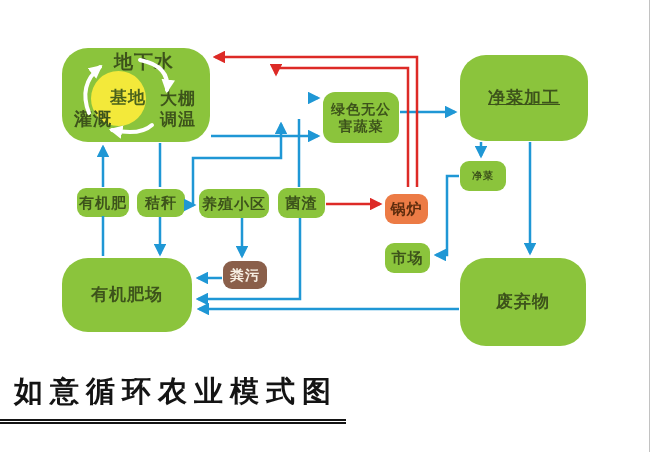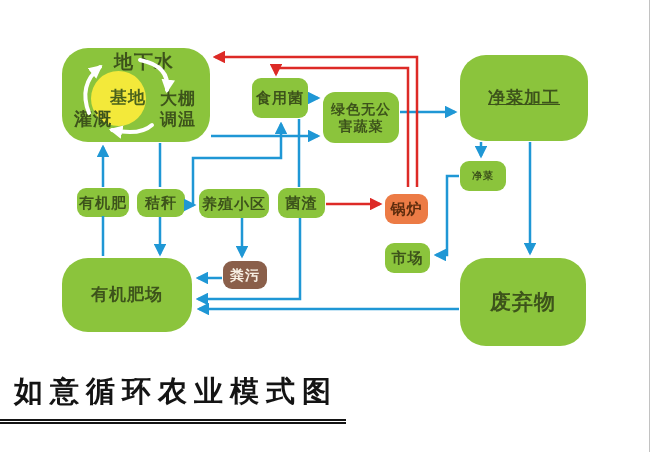--- a/index.html
+++ b/index.html
@@ -49,23 +49,20 @@
   <div class="node big" style="left:62px; top:48px; width:148px; height:94px;">
     <span class="baselbl" style="left:42px; top:2px; width:80px; font-size:19px;">地下水</span>
     <div class="circle">
       <span>基地</span>
     </div>
     <span class="baselbl" style="left:86px; top:40px; width:60px; font-size:17px;">大棚
 调温</span>
     <span class="baselbl" style="left:2px; top:60px; width:58px; font-size:18px;">灌溉</span>
   </div>
 
-  <div class="node" style="left:252px; top:78px; width:56px; height:40px; font-size:15px;">
-    <span>食用菌</span>
-  </div>
 
   <div class="node" style="left:323px; top:92px; width:76px; height:51px; font-size:14px; border-radius:12px;">
     <span>绿色无公
 害蔬菜</span>
   </div>
 
   <div class="node big" style="left:460px; top:55px; width:128px; height:86px; font-size:17px;text-decoration:underline;">
     <span>净菜加工</span>
   </div>
 
@@ -98,21 +95,21 @@
   </div>
 
   <div class="node brown" style="left:223px; top:261px; width:44px; height:28px; font-size:14px;">
     <span>粪污</span>
   </div>
 
   <div class="node big" style="left:62px; top:258px; width:130px; height:74px; font-size:17px;">
     <span>有机肥场</span>
   </div>
 
-  <div class="node big" style="left:460px; top:258px; width:126px; height:88px; font-size:21px;">
+  <div class="node big" style="left:460px; top:258px; width:126px; height:88px; font-size:17px;">
     <span>废弃物</span>
   </div>
 
   <svg class="arrows" width="652" height="452" viewBox="0 0 652 452">
     <defs>
       <marker id="mb" markerUnits="strokeWidth" markerWidth="5" markerHeight="5" refX="4" refY="2.5" orient="auto">
         <path d="M0,0 L5,2.5 L0,5 Z"></path>
       </marker>
       <marker id="mr" markerUnits="strokeWidth" markerWidth="5" markerHeight="5" refX="4" refY="2.5" orient="auto">
         <path d="M0,0 L5,2.5 L0,5 Z"></path>

